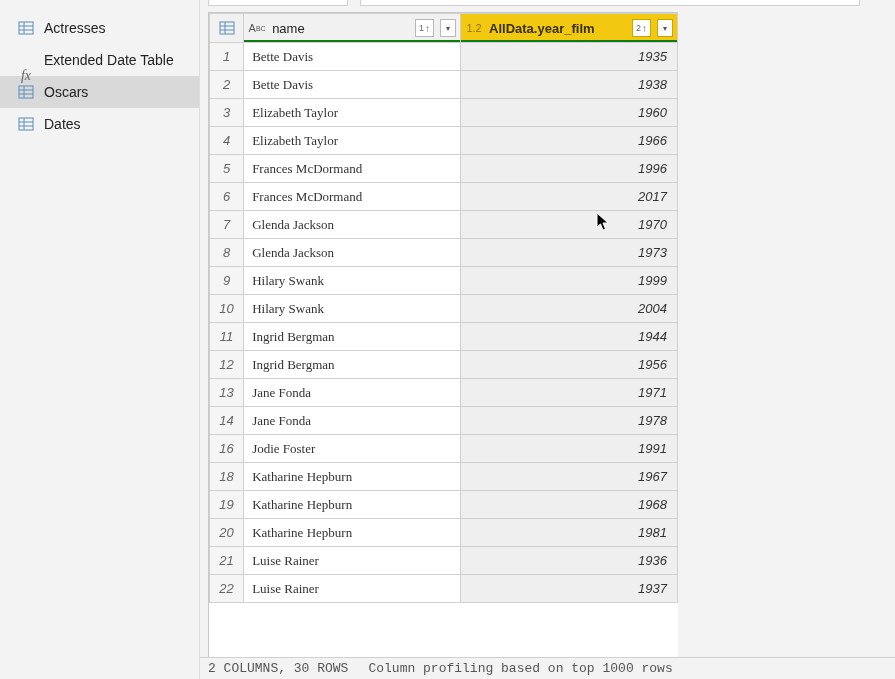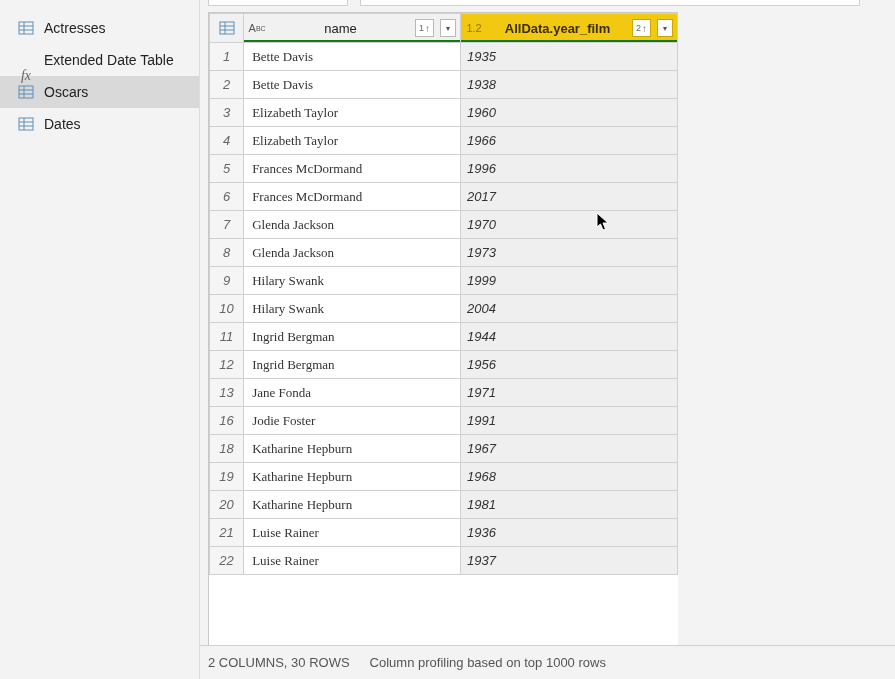--- a/index.html
+++ b/index.html
@@ -113,50 +113,50 @@
   .hdr-year { background:#f2c811; }
   .quality-bar {
     position:absolute; left:0; right:0; bottom:-1px; height:3px; background:#107c10;
   }
   .type-icon {
     width:18px; height:18px; display:inline-flex; align-items:center;
     justify-content:center; font-size:11px; color:#555; border-radius:2px;
     flex-shrink:0;
   }
   .type-icon.num { color:#8a7a00; }
-  .hdr-label { flex:1; color:#222; font-size:13px;text-align:center; }
+  .hdr-label { flex:1; color:#222; font-size:13px; }
   .hdr-year .hdr-label { font-weight:600; color:#382f00; }
   .sort-box {
     display:flex; align-items:center; gap:1px;
     border:1px solid #b8b8b8; background:#fff; padding:1px 3px;
     font-size:9px; color:#666; height:18px;
   }
   .hdr-year .sort-box { border-color:#c9a700; }
   .arrow-up::before { content:"\2191"; font-size:10px; }
   .dd-btn {
     width:16px; height:18px; border:1px solid #b8b8b8; background:#fff;
     display:inline-flex; align-items:center; justify-content:center;
     font-size:8px; color:#555;
   }
   .hdr-year .dd-btn { border-color:#c9a700; }
   .grid .row-idx {
     text-align:center; background:#f5f5f5; color:#666; font-style:italic;
   }
   .grid .cell-name { background:#fff; padding-left:8px;font-family:Liberation Serif, serif; }
   .grid .cell-year {
-    background:#efefef; text-align:left; padding-right:10px;
+    background:#efefef; text-align:right; padding-right:10px;
     font-style:italic; color:#333;
   }
   .grid tbody tr:nth-child(22) td { color:#aaa; }
   .grid tbody tr:nth-child(22) .cell-year { color:#15803d; }
   .statusbar {
     position:absolute; left:0; bottom:0; right:0;
-    height:34px; border-top:1px solid #d0d0d0;
+    height:22px; border-top:1px solid #d0d0d0;
     background:#f3f3f3; display:flex; align-items:center;
-    padding-left:8px; font-size:13px; color:#555; gap:20px;
+    padding-left:8px; font-size:13px; color:#555; gap:20px;font-family:Liberation Mono, monospace;
   }
   .cursor {
     position: absolute;
     width: 14px; height: 20px;
     pointer-events: none;
   }
 </style>
 </head>
 <body>
 
@@ -315,20 +315,25 @@
               <td class="row-idx">12</td>
               <td class="cell-name">Ingrid Bergman</td>
               <td class="cell-year">1956</td>
             </tr>
             <tr>
               <td class="row-idx">13</td>
               <td class="cell-name">Jane Fonda</td>
               <td class="cell-year">1971</td>
             </tr>
             <tr>
+              <td class="row-idx">14</td>
+              <td class="cell-name">Jane Fonda</td>
+              <td class="cell-year">1978</td>
+            </tr>
+            <tr>
               <td class="row-idx">16</td>
               <td class="cell-name">Jodie Foster</td>
               <td class="cell-year">1991</td>
             </tr>
             <tr>
               <td class="row-idx">18</td>
               <td class="cell-name">Katharine Hepburn</td>
               <td class="cell-year">1967</td>
             </tr>
             <tr>

